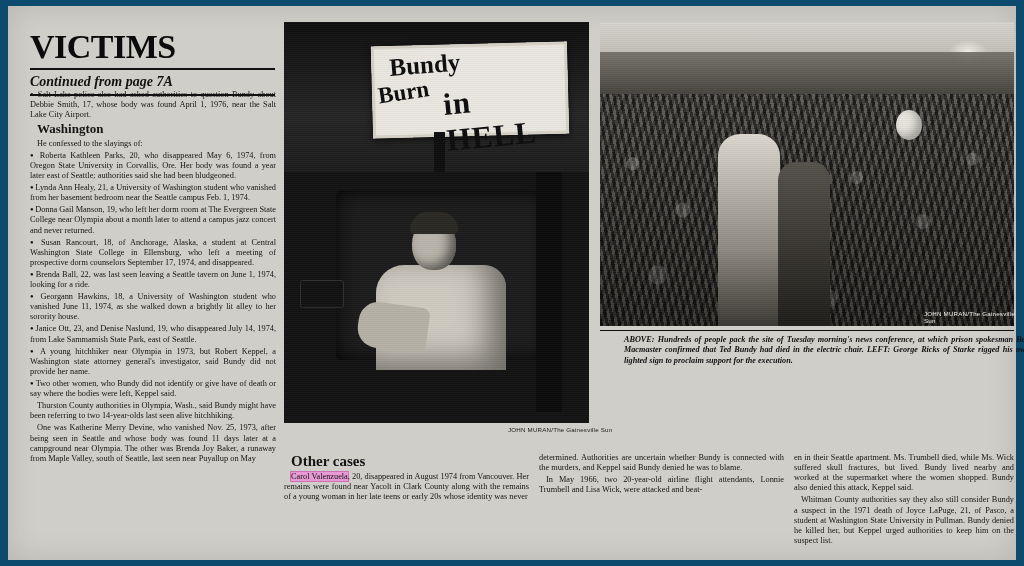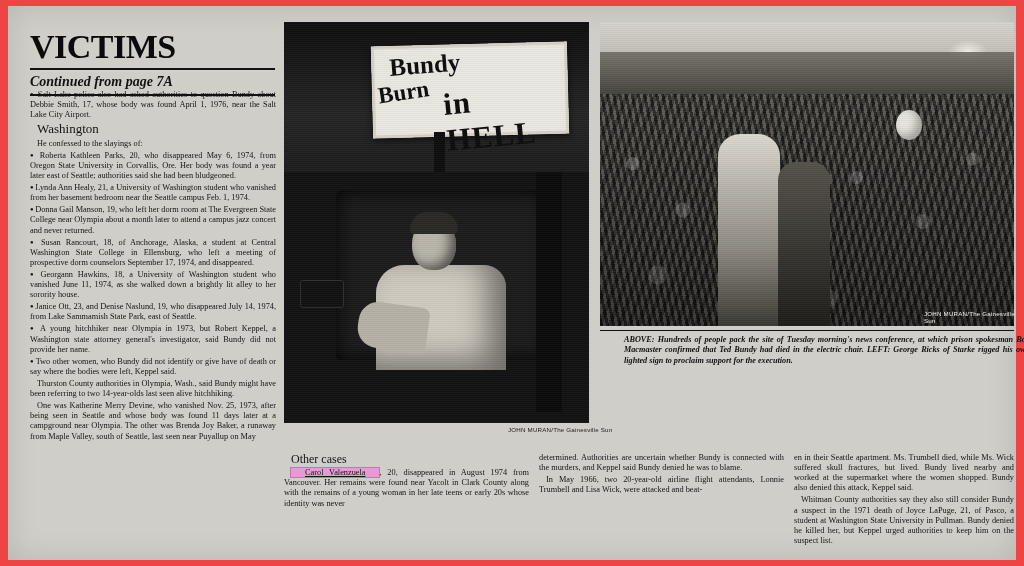--- a/index.html
+++ b/index.html
@@ -4,21 +4,21 @@
 <style>
   html, body {
     margin: 0;
     padding: 0;
     background: #7a7a78;
   }
   .page {
     position: relative;
     width: 1024px;
     height: 566px;
-    background: #ef4444;
+    background: #0c4a6e;
     overflow: hidden;
     font-family: "Liberation Serif", serif;
     color: #121212;
   }
   .paper {
     position: absolute;
     left: 8px;
     top: 6px;
     width: 1008px;
     height: 554px;
@@ -70,34 +70,33 @@
     padding-left: 0;
   }
   .col p.bullet::before {
     content: "\25CF  ";
     font-size: 6px;
     vertical-align: 1px;
   }
   .col p.noindent { text-indent: 0; }
   .subhead {
     font-family: "Liberation Serif", serif;
-    font-weight: normal;
+    font-weight: bold;
     font-size: 13px;
     margin: 6px 0 3px 0;
     text-indent: 0;
     line-height: 1.1;
   }
   .subhead.small {
-    font-size: 12px;
+    font-size: 15px;
   }
   .highlight {
     background: #e79ad4;
     box-shadow: 0 0 0 1px #cf6fb7;
-    padding: 0 14px;
-    text-decoration: underline;
+    padding: 0 0;
   }
   
   .photo {
     position: absolute;
     overflow: hidden;
     background: #2b2b2b;
   }
   .credit {
     position: absolute;
     font-size: 6.2px;
@@ -279,20 +278,21 @@
     </div>
 
     <div class="col" id="col1" style="left:22px; top:84px; width:246px;">
       <p class="bullet">Salt Lake police also had asked authorities to question Bundy about Debbie Smith, 17, whose body was found April 1, 1976, near the Salt Lake City Airport.</p>
       <p class="subhead">Washington</p>
       <p>He confessed to the slayings of:</p>
       <p class="bullet">Roberta Kathleen Parks, 20, who disappeared May 6, 1974, from Oregon State University in Corvallis, Ore. Her body was found a year later east of Seattle; authorities said she had been bludgeoned.</p>
       <p class="bullet">Lynda Ann Healy, 21, a University of Washington student who vanished from her basement bedroom near the Seattle campus Feb. 1, 1974.</p>
       <p class="bullet">Donna Gail Manson, 19, who left her dorm room at The Evergreen State College near Olympia about a month later to attend a campus jazz concert and never returned.</p>
       <p class="bullet">Susan Rancourt, 18, of Anchorage, Alaska, a student at Central Washington State College in Ellensburg, who left a meeting of prospective dorm counselors September 17, 1974, and disappeared.</p>
+      <p class="bullet">Brenda Ball, 22, was last seen leaving a Seattle tavern on June 1, 1974, looking for a ride.</p>
       <p class="bullet">Georgann Hawkins, 18, a University of Washington student who vanished June 11, 1974, as she walked down a brightly lit alley to her sorority house.</p>
       <p class="bullet">Janice Ott, 23, and Denise Naslund, 19, who disappeared July 14, 1974, from Lake Sammamish State Park, east of Seattle.</p>
       <p class="bullet">A young hitchhiker near Olympia in 1973, but Robert Keppel, a Washington state attorney general's investigator, said Bundy did not provide her name.</p>
       <p class="bullet">Two other women, who Bundy did not identify or give have of death or say where the bodies were left, Keppel said.</p>
       <p>Thurston County authorities in Olympia, Wash., said Bundy might have been referring to two 14-year-olds last seen alive hitchhiking.</p>
       <p>One was Katherine Merry Devine, who vanished Nov. 25, 1973, after being seen in Seattle and whose body was found 11 days later at a campground near Olympia. The other was Brenda Joy Baker, a runaway from Maple Valley, south of Seattle, last seen near Puyallup on May</p>
     </div>
 
     <div class="photo" id="photo-left">
       <div class="sky"></div>

